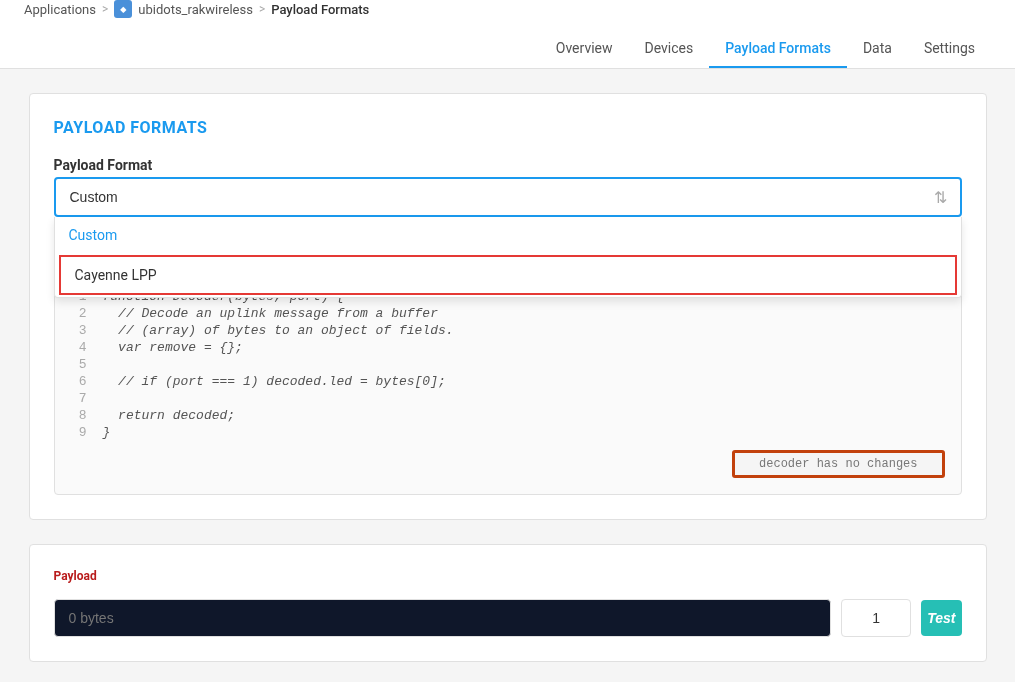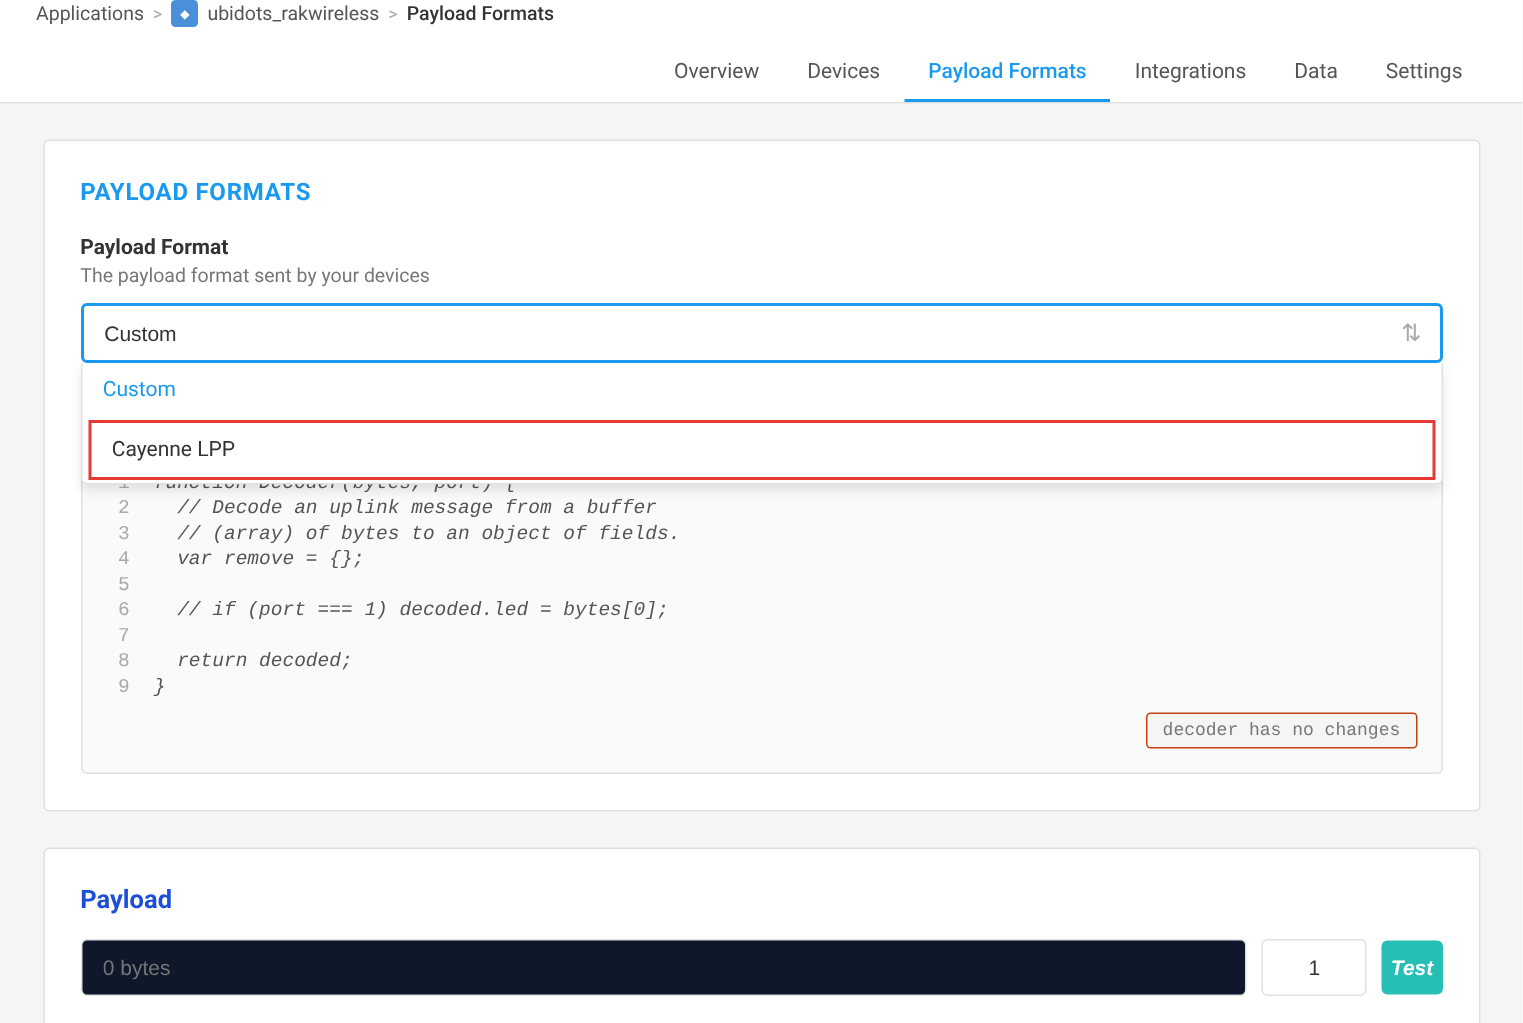--- a/index.html
+++ b/index.html
@@ -201,36 +201,36 @@
       font-style: italic;
       white-space: pre;
     }
     .code-status {
       text-align: right;
       margin-top: 10px;
       font-size: 12px;
     }
     .status-badge {
       background: #f5f5f5;
-      border: 1px solid #c2410c;
+      border: 3px solid #c2410c;
       border-radius: 3px;
-      padding: 4px 10px;
+      padding: 4px 24px;
       color: #777;
       display: inline-block;
     }
     .payload-section {
       background: #fff;
       border: 1px solid #e0e0e0;
       border-radius: 4px;
       padding: 24px;
     }
     .payload-label {
-      font-size: 17px;
+      font-size: 12px;
       font-weight: 700;
-      color: #1d4ed8;
+      color: #b91c1c;
       margin-bottom: 16px;
     }
     .payload-input-row {
       display: flex;
       gap: 10px;
       align-items: center;
     }
     .payload-input {
       flex: 1;
       padding: 10px 14px;
@@ -276,33 +276,31 @@
       <span class="breadcrumb-separator">&gt;</span>
       <span class="breadcrumb-icon"></span>
       <span class="breadcrumb-link">ubidots_rakwireless</span>
       <span class="breadcrumb-separator">&gt;</span>
       <span class="breadcrumb-current">Payload Formats</span>
     </div>
     <nav class="nav-tabs">
       <div class="nav-tab">Overview</div>
       <div class="nav-tab">Devices</div>
       <div class="nav-tab active">Payload Formats</div>
-      <div class="nav-tab">Integrations</div>
       <div class="nav-tab">Data</div>
       <div class="nav-tab">Settings</div>
     </nav>
   </div>
 
   <div class="main-content">
     <div class="section-card">
       <div class="section-title">PAYLOAD FORMATS</div>
 
       <div>
         <div class="field-label">Payload Format</div>
-        <div class="field-desc">The payload format sent by your devices</div>
 
         <div class="dropdown-container">
           <select class="dropdown-select">
             <option>Custom</option>
             <option>Cayenne LPP</option>
           </select>
           <span class="dropdown-arrow">⇅</span>
 
           <div class="dropdown-options">
             <div class="dropdown-option highlighted">Custom</div>

